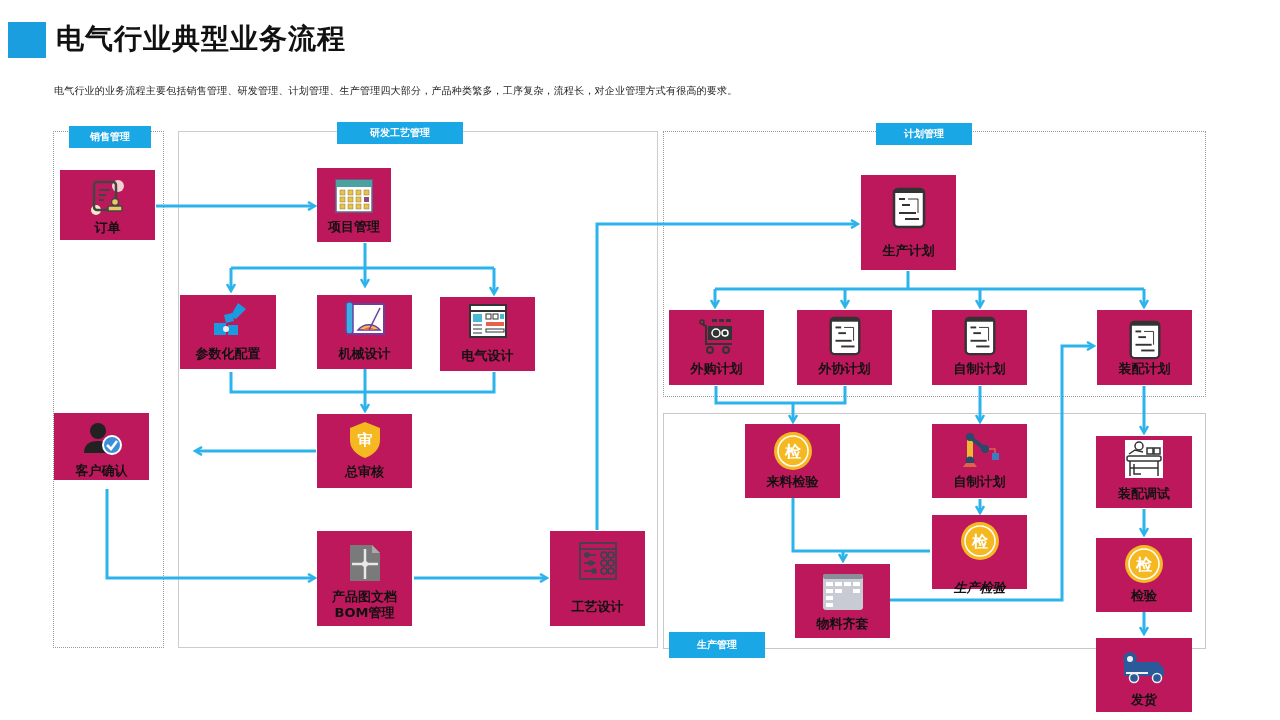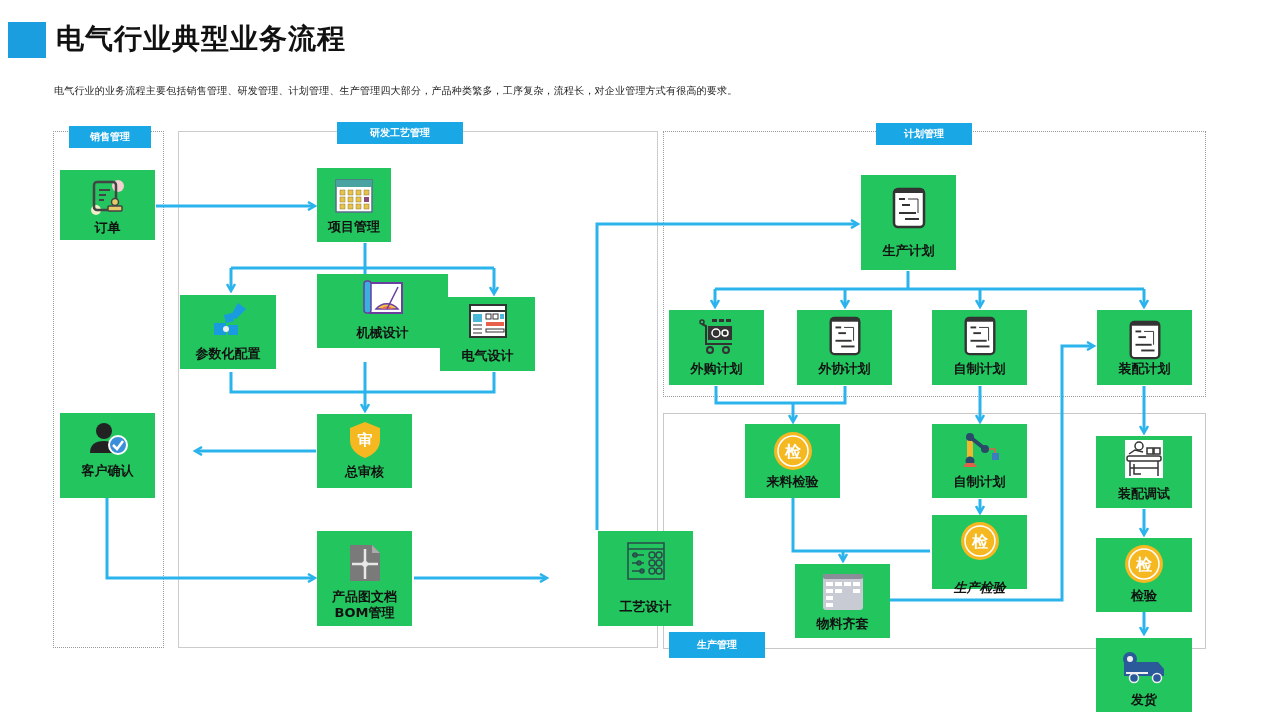--- a/index.html
+++ b/index.html
@@ -3,21 +3,21 @@
 <meta charset="utf-8">
 <style>
   html,body{margin:0;padding:0;background:#fff;}
   body{width:1280px;height:720px;position:relative;overflow:hidden;font-family:"DejaVu Sans","Liberation Sans",sans-serif;}
   .title-block{position:absolute;left:8px;top:22px;width:38px;height:36px;background:#1a9ee0;}
   .title{position:absolute;left:56px;top:20px;font-size:28px;font-weight:bold;color:#111;letter-spacing:1px;}
   .desc{position:absolute;left:54px;top:84px;font-size:10px;color:#222;font-family:"DejaVu Serif","Liberation Serif",serif;letter-spacing:0.2px;}
   .region{position:absolute;border:1px dotted #9a9a9a;}
   .region.solid{border:1px solid #c8c8c8;}
   .tag{position:absolute;background:#1aa7e6;color:#fff;font-size:10px;font-weight:bold;text-align:center;line-height:22px;height:22px;}
-  .node{position:absolute;background:#22c55e;text-align:center;}
+  .node{position:absolute;background:#be185d;text-align:center;}
   .node .icon{position:absolute;left:50%;transform:translateX(-50%);}
   .node .label{position:absolute;left:0;right:0;font-size:13px;font-weight:bold;color:#111;line-height:16px;}
   svg.flow{position:absolute;left:0;top:0;pointer-events:none;}
 </style>
 </head>
 <body>
 
 <div class="title-block"></div>
 <div class="title">电气行业典型业务流程</div>
 <div class="desc">电气行业的业务流程主要包括销售管理、研发管理、计划管理、生产管理四大部分，产品种类繁多，工序复杂，流程长，对企业管理方式有很高的要求。</div>
@@ -72,21 +72,21 @@
     <rect x="6" y="4" width="22" height="28" rx="3" fill="none" stroke="#444" stroke-width="2.5"></rect>
     <line x1="11" y1="12" x2="22" y2="12" stroke="#444" stroke-width="2"></line>
       <line x1="11" y1="17" x2="18" y2="17" stroke="#444" stroke-width="2"></line>
       <line x1="11" y1="22" x2="16" y2="22" stroke="#444" stroke-width="2"></line>
     <circle cx="27" cy="24" r="3.5" fill="#e8c96a" stroke="#444" stroke-width="1.5"></circle>
       <rect x="20" y="28" width="14" height="5" rx="1" fill="#e8c96a" stroke="#444" stroke-width="1.5"></rect>
   </svg>
   <div class="label" style="top:50px;">订单</div>
 </div>
 
-<div class="node" style="left:60px;top:413px;width:95px;height:85px;">
+<div class="node" style="left:54px;top:413px;width:95px;height:67px;">
   <svg class="icon" style="top:8px;" width="44" height="36" viewBox="0 0 44 36">
     <circle cx="18" cy="10" r="8" fill="#222"></circle>
       <path d="M4,32 Q4,20 18,20 Q32,20 32,32 Z" fill="#222"></path>
     <circle cx="32" cy="24" r="9" fill="#3b8fd9" stroke="#fff" stroke-width="2"></circle>
       <path d="M27,24 L31,28 L37,20" fill="none" stroke="#fff" stroke-width="2.5"></path>
   </svg>
   <div class="label" style="top:50px;">客户确认</div>
 </div>
 
 <div class="node" style="left:317px;top:168px;width:74px;height:74px;">
@@ -115,21 +115,21 @@
   <svg class="icon" style="top:6px;" width="40" height="40" viewBox="0 0 40 40">
     <path d="M30,2 L38,8 L28,18 L22,16 Z" fill="#1a9be0"></path>
       <path d="M16,14 L24,12 L26,20 L18,22 Z" fill="#1a9be0"></path>
     <rect x="6" y="22" width="12" height="12" fill="#1a9be0"></rect>
       <rect x="20" y="24" width="10" height="10" fill="#1a9be0"></rect>
     <circle cx="18" cy="28" r="3" fill="#f0f0f0"></circle>
   </svg>
   <div class="label" style="top:51px;">参数化配置</div>
 </div>
 
-<div class="node" style="left:317px;top:274px;width:95px;height:74px;padding-left:36px;">
+<div class="node" style="left:317px;top:295px;width:95px;height:74px;">
   <svg class="icon" style="top:5px;" width="42" height="38" viewBox="0 0 42 38">
     <rect x="8" y="4" width="32" height="30" fill="#fff" stroke="#6a3fa0" stroke-width="2"></rect>
     <rect x="2" y="2" width="7" height="32" rx="3" fill="#3bb0e0" stroke="#6a3fa0" stroke-width="1.5"></rect>
     <path d="M14,30 A14,14 0 0 1 36,30 Z" fill="#f4c04a" stroke="#6a3fa0" stroke-width="1.5"></path>
     <path d="M19,30 A8,8 0 0 1 31,30" fill="#e06a5a"></path>
       <line x1="25" y1="30" x2="36" y2="8" stroke="#6a3fa0" stroke-width="1.5"></line>
   </svg>
   <div class="label" style="top:51px;">机械设计</div>
 </div>
 
@@ -163,21 +163,21 @@
     <path d="M2,2 L24,2 L32,10 L32,38 L2,38 Z" fill="#7a7a7a"></path>
       <path d="M24,2 L24,10 L32,10" fill="#aaa"></path>
     <line x1="17" y1="6" x2="17" y2="36" stroke="#e8e8e8" stroke-width="2.5"></line>
       <line x1="4" y1="21" x2="30" y2="21" stroke="#e8e8e8" stroke-width="2.5"></line>
       <circle cx="17" cy="21" r="3" fill="#e8e8e8"></circle>
   </svg>
   <div class="label" style="top:58px;">产品图文档</div>
   <div class="label" style="top:74px;">BOM管理</div>
 </div>
 
-<div class="node" style="left:550px;top:531px;width:95px;height:95px;margin-left:48px;">
+<div class="node" style="left:550px;top:531px;width:95px;height:95px;">
   <svg class="icon" style="top:10px;" width="40" height="40" viewBox="0 0 40 40">
     <rect x="2" y="2" width="36" height="36" fill="none" stroke="#2a4a4a" stroke-width="1.5"></rect>
       <line x1="2" y1="8" x2="38" y2="8" stroke="#2a4a4a" stroke-width="1.5"></line>
     <g stroke="#2a4a4a" stroke-width="1.5" fill="none">
       <line x1="6" y1="14" x2="18" y2="14"></line>
         <circle cx="9" cy="14" r="2"></circle>
         <circle cx="26" cy="14" r="3"></circle>
         <circle cx="33" cy="14" r="3"></circle>
       <line x1="6" y1="22" x2="18" y2="22"></line>
         <circle cx="13" cy="22" r="2"></circle>

